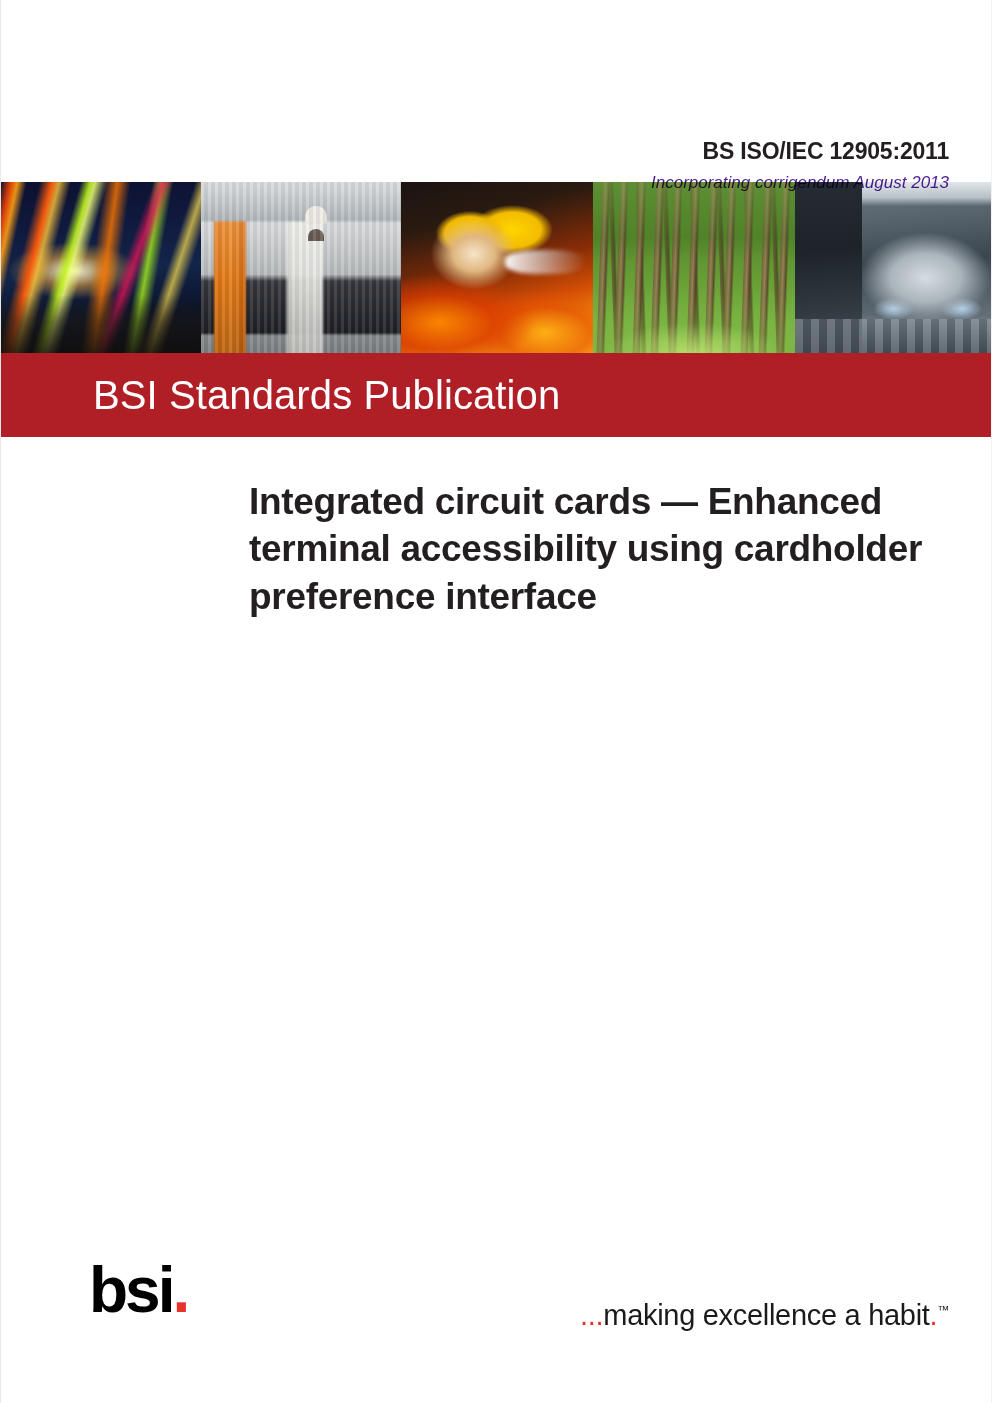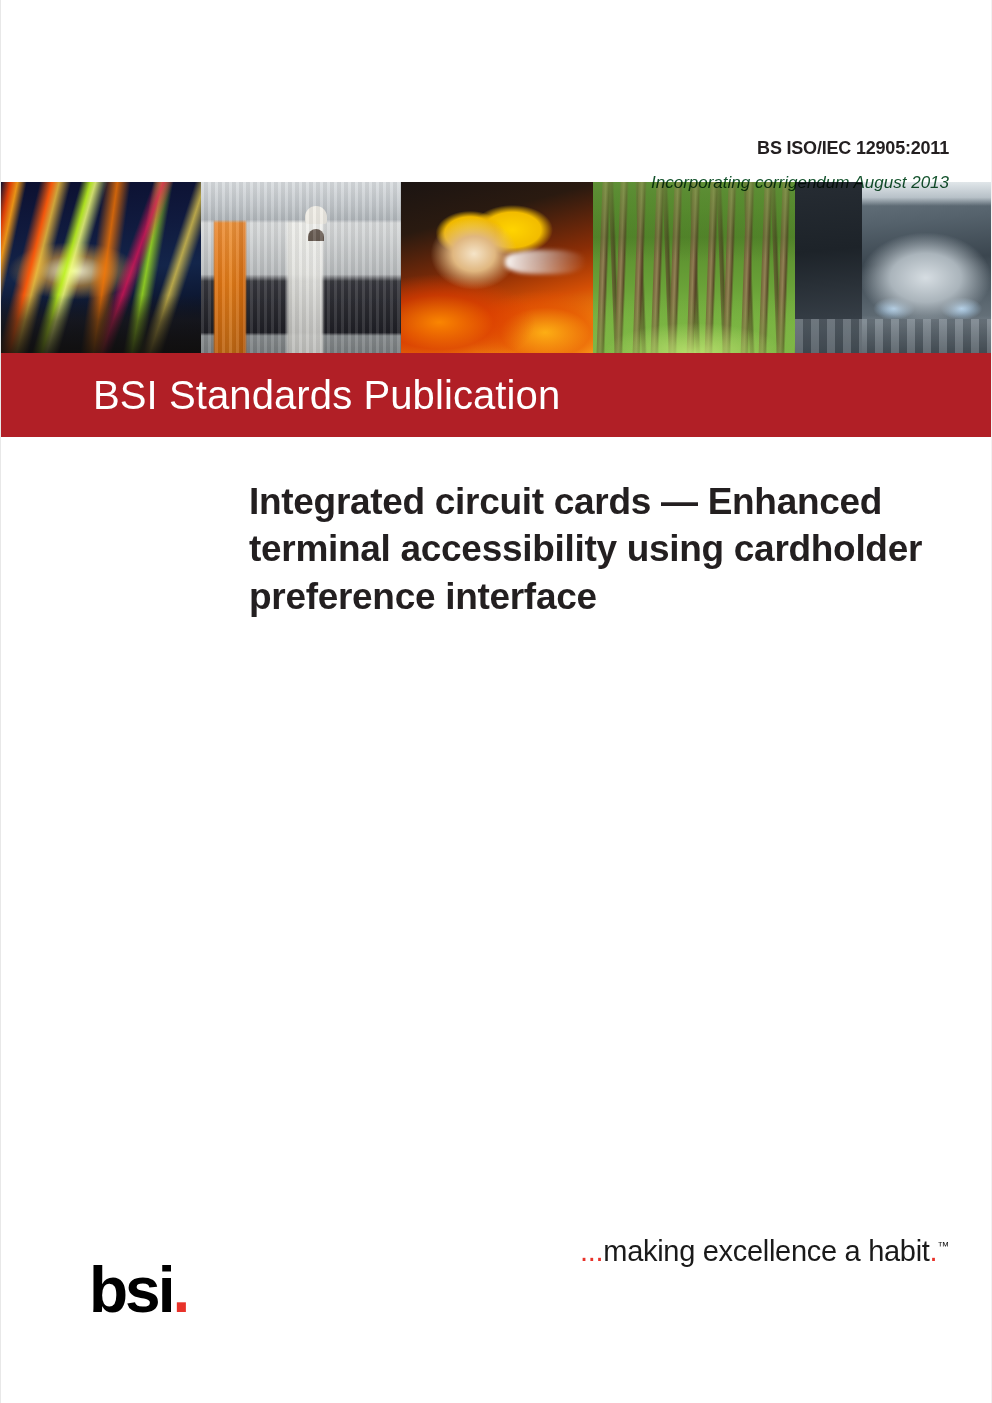--- a/index.html
+++ b/index.html
@@ -22,35 +22,35 @@
     border-right: 1px solid #f2f2f2;
   }
 
   
   .std-number {
     position: absolute;
     top: 139px;
     right: 42px;
     width: 700px;
     text-align: right;
-    font-size: 18px;
+    font-size: 23px;
     font-weight: bold;
     letter-spacing: -0.2px;
     color: #231f20;
     line-height: 1.1;
   }
   .corrigendum {
     position: absolute;
     top: 174px;
     right: 42px;
     width: 700px;
     text-align: right;
     font-size: 17px;
     font-style: italic;
-    color: #14532d;
+    color: #4c1d95;
     line-height: 1.1;
     z-index: 5;
     mix-blend-mode: multiply;
   }
 
   
   .photo-strip {
     position: absolute;
     left: 0;
     top: 182px;
@@ -216,21 +216,21 @@
     font-weight: bold;
     color: #000000;
     letter-spacing: -3px;
     line-height: 1;
   }
   .bsi-logo .dot { color: #e8322a; }
 
   .tagline {
     position: absolute;
     right: 42px;
-    top: 1235px;
+    top: 1299px;
     font-size: 29px;
     color: #1a1a1a;
     letter-spacing: -0.3px;
     white-space: nowrap;
     margin-left: 13px;
   }
   .tagline .lead-dots { color: #e8322a; }
   .tagline .end-dot { color: #e8322a; }
   .tagline .tm {
     font-size: 12px;

